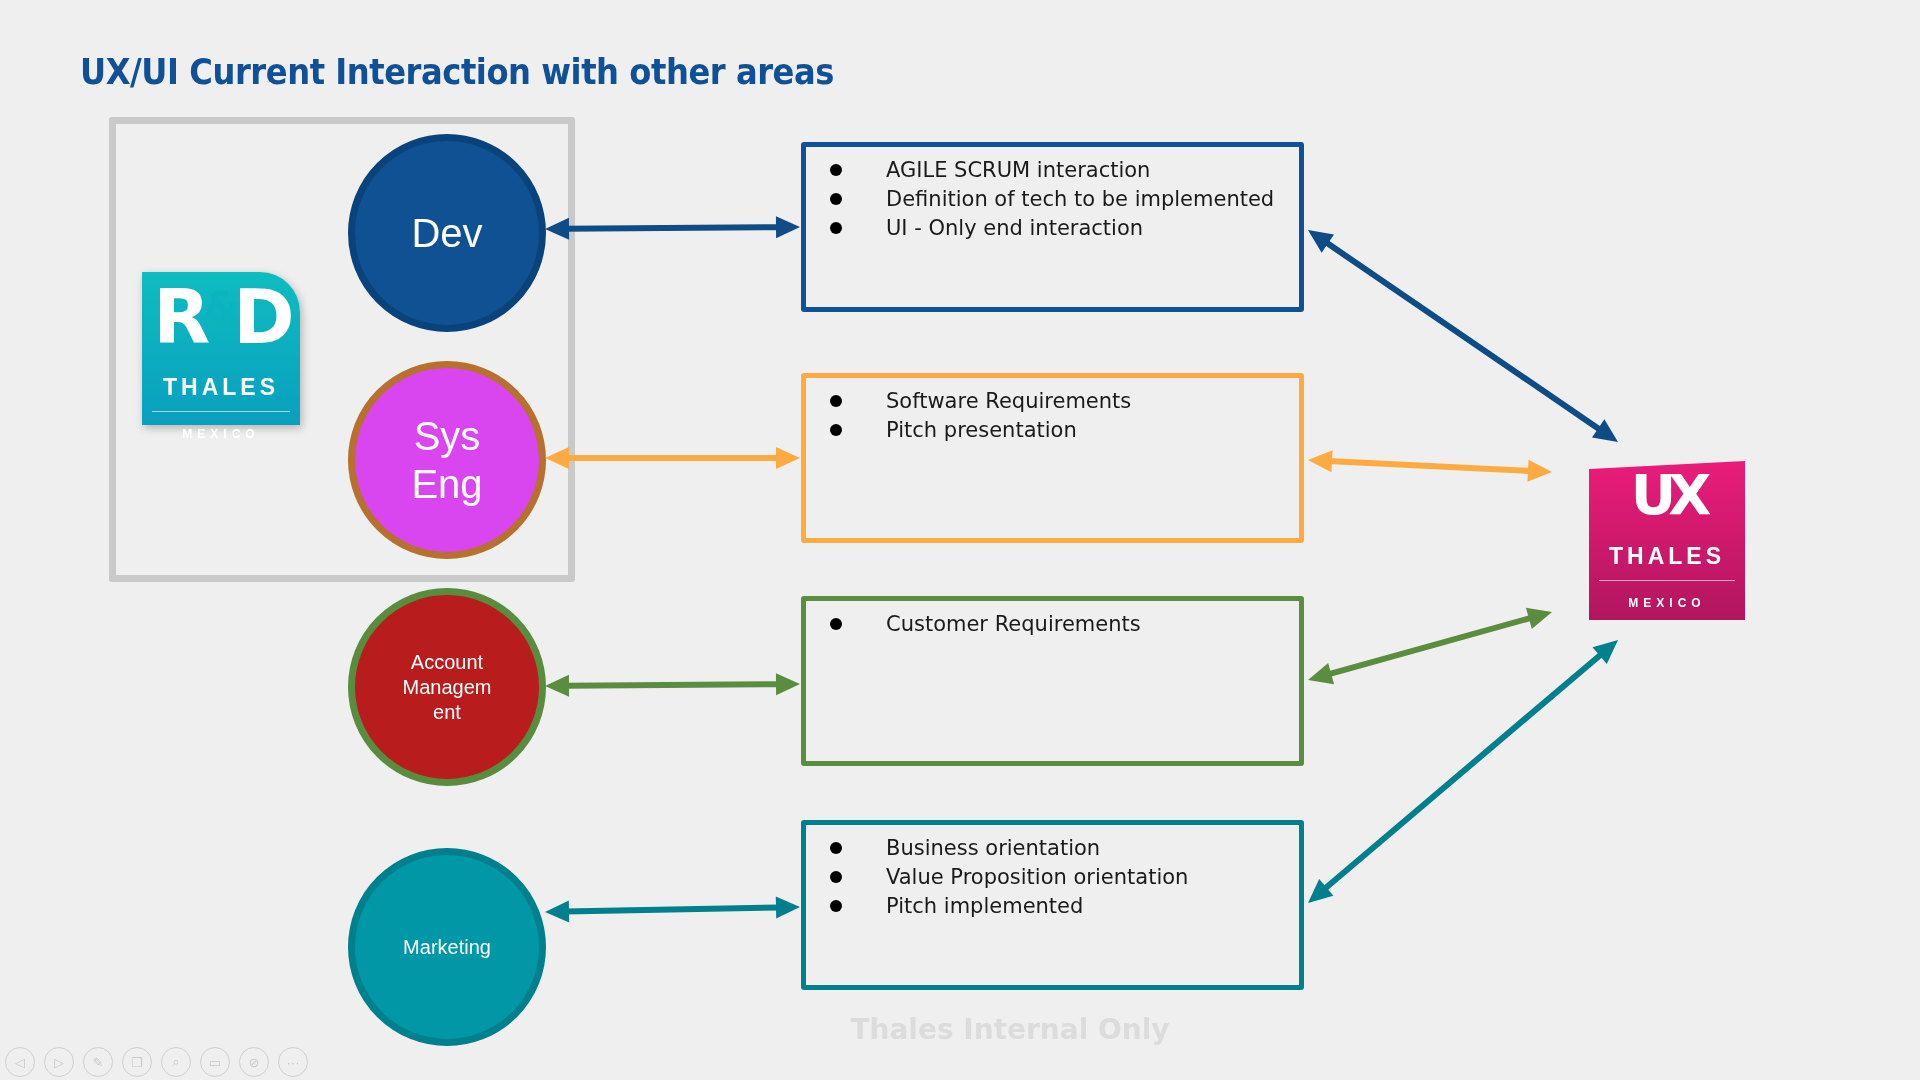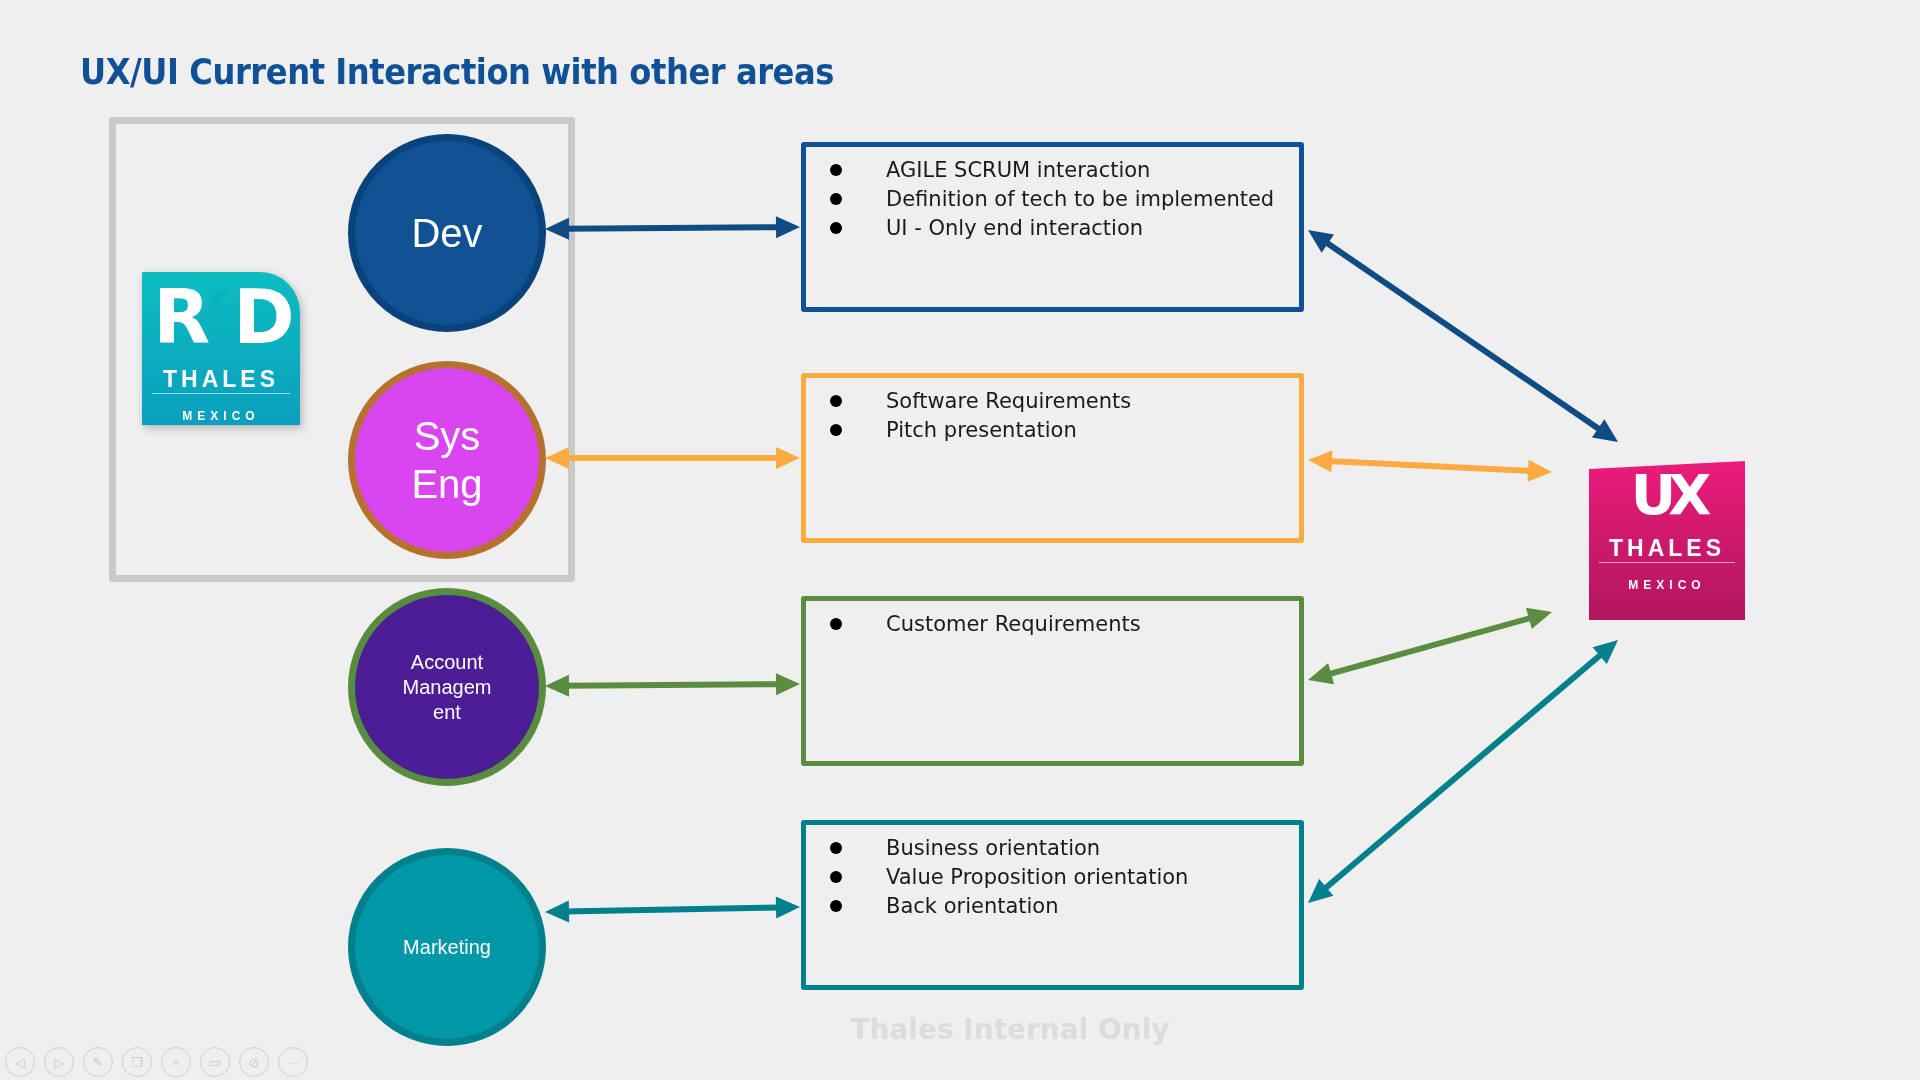--- a/index.html
+++ b/index.html
@@ -7,42 +7,42 @@
          font-family:"Liberation Sans", sans-serif; }
   .title { position:absolute; left:80px; top:52px; font-size:35px; color:#0f5096;
            font-family:"DejaVu Sans", sans-serif; font-weight:bold; letter-spacing:-0.5px; transform:scaleX(0.92); transform-origin:left; }
   .group-frame { position:absolute; left:109px; top:117px; width:452px; height:451px;
                  border:7px solid #c9c9c9; border-radius:3px; }
   .circle { position:absolute; width:184px; height:184px; border-radius:50%; border:7px solid;
             display:flex; align-items:center; justify-content:center; text-align:center; color:#fff; }
   .circle span { display:block; }
   .c-dev { left:348px; top:134px; background:#0f5192; border-color:#0a437c; font-size:40px; }
   .c-sys { left:348px; top:361px; background:#d946ef; border-color:#b5712d; font-size:40px; line-height:1.2; }
-  .c-acc { left:348px; top:588px; background:#4c1d95; border-color:#588d40; font-size:20px; line-height:1.25; }
+  .c-acc { left:348px; top:588px; background:#b91c1c; border-color:#588d40; font-size:20px; line-height:1.25; }
   .c-mkt { left:348px; top:848px; background:#0097a7; border-color:#007f8c; font-size:20px; }
   .box { position:absolute; left:801px; width:493px; border:5px solid; border-radius:3px;
          font-family:"DejaVu Sans", sans-serif; font-size:21px; color:#1a1a1a; }
   .box ul { list-style:none; margin:0; padding:8px 0 0 24px; }
   .box li { display:flex; align-items:center; height:29px; }
   .box .bullet { width:12px; height:12px; border-radius:50%; background:#000; margin-right:44px; flex:none; }
   .b-dev { top:142px; height:160px; border-color:#0f5096; }
   .b-sys { top:373px; height:160px; border-color:#fdab40; }
   .b-acc { top:596px; height:160px; border-color:#5b8d40; }
   .b-mkt { top:820px; height:160px; border-color:#007f8c; }
   #arrows { position:absolute; left:0; top:0; width:1920px; height:1080px; pointer-events:none; }
   .logo { position:absolute; color:#fff; text-align:center; box-shadow:2px 3px 8px rgba(0,0,0,0.25); }
   .logo-rd { left:142px; top:272px; width:158px; height:153px;
              background:linear-gradient(#0dbdc0, #0a9fbe); border-top-right-radius:40px; }
   .logo-ux { left:1589px; top:461px; width:156px; height:159px;
              background:linear-gradient(#ea1c7a, #b1165f); clip-path:polygon(0 8px,100% 0,100% 100%,0 100%); }
   .logo .mark { font-weight:bold; font-family:"DejaVu Sans", sans-serif; line-height:1; }
   .logo-rd .mark { font-size:74px; margin-top:8px; letter-spacing:-6px; }
   .logo-rd .mark .amp { color:#0ab3bf; font-size:40px; vertical-align:22px; }
   .logo-ux .mark { font-size:56px; margin-top:6px; letter-spacing:-8px; }
-  .logo .brand { font-weight:bold; font-size:23px; letter-spacing:4px; margin-top:12px; border-bottom:1px solid rgba(255,255,255,0.6); margin-left:10px; margin-right:10px; padding-bottom:0; }
+  .logo .brand { font-weight:bold; font-size:23px; letter-spacing:4px; margin-top:20px; border-bottom:1px solid rgba(255,255,255,0.6); margin-left:10px; margin-right:10px; padding-bottom:10px; }
   .logo .sub { font-weight:bold; font-size:12px; letter-spacing:5px; margin-top:15px; }
   .watermark { position:absolute; left:0; width:2020px; top:1013px; text-align:center; font-size:28px;
                font-weight:bold; color:#dcdcdc; font-family:"DejaVu Sans", sans-serif; }
   .toolbar { position:absolute; left:5px; top:1047px; display:flex; gap:9px; }
   .tb-btn { width:28px; height:28px; border-radius:50%; border:1px solid #cfcfcf; color:#c8c8c8;
             display:flex; align-items:center; justify-content:center; font-size:13px; }
 </style>
 </head>
 <body>
 
@@ -121,21 +121,21 @@
     <li>
         <span class="bullet"></span>
         <span>Business orientation</span>
       </li>
     <li>
         <span class="bullet"></span>
         <span>Value Proposition orientation</span>
       </li>
     <li>
         <span class="bullet"></span>
-        <span>Back orientation</span>
+        <span>Pitch implemented</span>
       </li>
   </ul>
 </div>
 
 <div class="logo logo-ux">
   <div class="mark">UX</div>
   <div class="brand">THALES</div>
   <div class="sub">MEXICO</div>
 </div>
 

